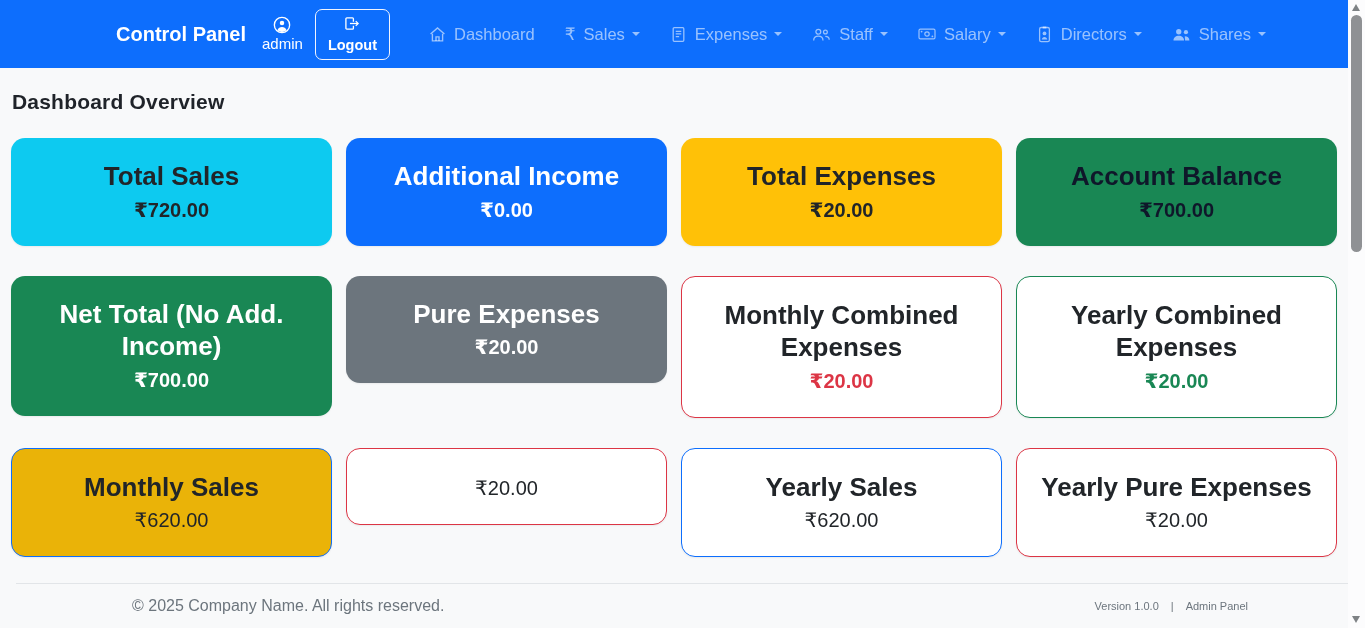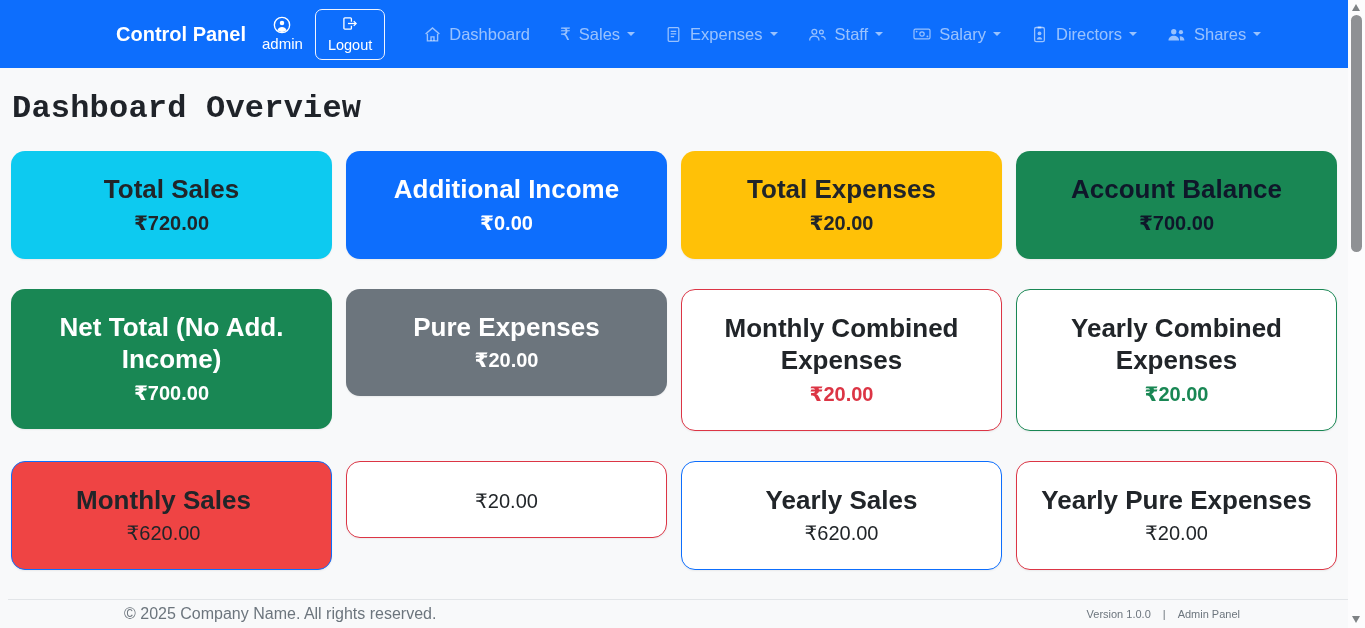--- a/index.html
+++ b/index.html
@@ -12,40 +12,40 @@
 
   
   .navbar { background:#0d6efd; height:68px; width:100%; }
   .nav-container { width:1140px; margin:0 auto; padding:0 12px; height:100%; display:flex; align-items:center; }
   .brand { color:#fff; font-weight:700; font-size:20px; text-decoration:none; white-space:nowrap; margin-right:16px; }
   .user-block { display:flex; flex-direction:column; align-items:center; color:#fff; margin-right:12px; line-height:1.1; }
   .user-block .uicon { display:block; height:18px; }
   .user-block .uname { font-size:15px; margin-top:2px; }
   .logout-btn { display:flex; flex-direction:column; align-items:center; gap:3px;
     background:transparent; border:1px solid #f0f4ff; border-radius:7px; color:#fff;
-    padding:6px 12px; font-family:inherit; font-size:14.5px; cursor:pointer; margin-right:14px; }
+    padding:6px 12px; font-family:inherit; font-size:14.5px; cursor:pointer; margin-right:14px;font-weight:bold; }
   .nav-items { list-style:none; display:flex; align-items:center; margin-left:10px; }
   .nav-link { display:flex; align-items:center; color:rgba(255,255,255,.58); text-decoration:none;
     font-size:16.5px; padding:8px 15px; white-space:nowrap; }
   .nav-link .nav-icon { display:inline-flex; align-items:center; margin-right:8px; }
   .rupee-glyph { font-size:17px; line-height:1; }
   .caret { display:inline-block; margin-left:7px; vertical-align:2px;
     border-top:4.5px solid; border-left:4.5px solid transparent; border-right:4.5px solid transparent; }
 
   
   main { padding:22px 11px 0 11px; }
-  h1.page-title { font-size:32px; font-weight:700; color:#1f2329; margin:0 1px 24px 1px; letter-spacing:.2px;font-family:Liberation Mono, monospace; }
+  h1.page-title { font-size:21px; font-weight:700; color:#1f2329; margin:0 1px 24px 1px; letter-spacing:.2px; }
   .cards-grid { display:grid; grid-template-columns:repeat(4,1fr); column-gap:14px; row-gap:30px; align-items:start; }
   .stat-card { border-radius:14px; text-align:center; padding:22px 24px;
     box-shadow:0 1px 2px rgba(0,0,0,.06); }
   .stat-card .card-title { font-size:26px; font-weight:700; line-height:1.25; }
   .stat-card .card-value { font-size:20px; line-height:1.35; margin-top:4px; }
 
   
-  footer { position:absolute; left:8px; bottom:0; width:1348px; height:29px;
+  footer { position:absolute; left:16px; bottom:0; width:1348px; height:45px;
     background:#f8f9fa; border-top:1px solid #e2e5e8; display:flex; align-items:center; z-index:5; }
   .footer-container { width:1140px; margin:0 auto; padding:0 12px; display:flex;
     justify-content:space-between; align-items:center; color:#6c757d; }
   .footer-left { font-size:16px; }
   .footer-right { font-size:11px; display:flex; align-items:center; gap:12px; }
 
   
   .scrollbar { position:absolute; right:0; top:0; width:17px; height:628px; background:#fcfcfd; z-index:10; }
   .sb-up { position:absolute; top:4px; left:4px; width:0; height:0;
     border-bottom:7px solid #7e8285; border-left:4.5px solid transparent; border-right:4.5px solid transparent; }
@@ -203,21 +203,21 @@
     <div class="card-value" style="font-weight: 700;">₹20.00</div>
   </div>
         <div class="stat-card" style="background: rgb(255, 255, 255); color: rgb(33, 37, 41); border: 1px solid rgb(220, 53, 69);">
     <div class="card-title">Monthly Combined Expenses</div>
     <div class="card-value" style="color: rgb(220, 53, 69); font-weight: 700;">₹20.00</div>
   </div>
         <div class="stat-card" style="background: rgb(255, 255, 255); color: rgb(33, 37, 41); border: 1px solid rgb(25, 135, 84);">
     <div class="card-title">Yearly Combined Expenses</div>
     <div class="card-value" style="color: rgb(25, 135, 84); font-weight: 700;">₹20.00</div>
   </div>
-        <div class="stat-card" style="background: #ef4444; color: rgb(33, 37, 41); border: 1px solid rgb(13, 110, 253); padding-left: 8px;">
+        <div class="stat-card" style="background: #eab308; color: rgb(33, 37, 41); border: 1px solid rgb(13, 110, 253);">
     <div class="card-title">Monthly Sales</div>
     <div class="card-value" style="color: rgb(33, 37, 41); font-weight: 400;">₹620.00</div>
   </div>
         <div class="stat-card" style="background: rgb(255, 255, 255); color: rgb(33, 37, 41); border: 1px solid rgb(220, 53, 69);">
     <div class="card-value" style="color: rgb(33, 37, 41); font-weight: 400;">₹20.00</div>
   </div>
         <div class="stat-card" style="background: rgb(255, 255, 255); color: rgb(33, 37, 41); border: 1px solid rgb(13, 110, 253);">
     <div class="card-title">Yearly Sales</div>
     <div class="card-value" style="color: rgb(33, 37, 41); font-weight: 400;">₹620.00</div>
   </div>

